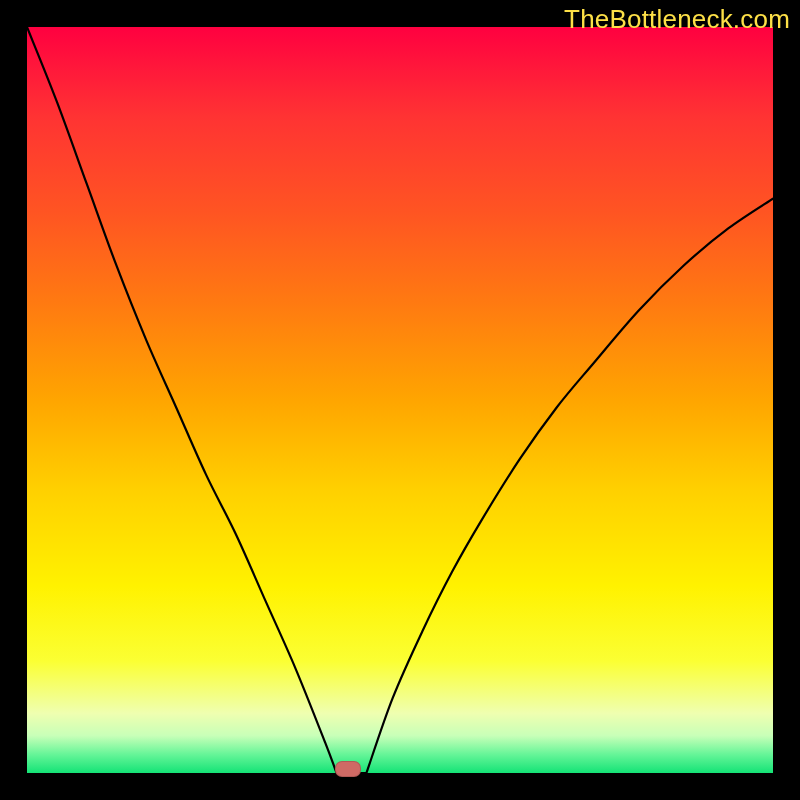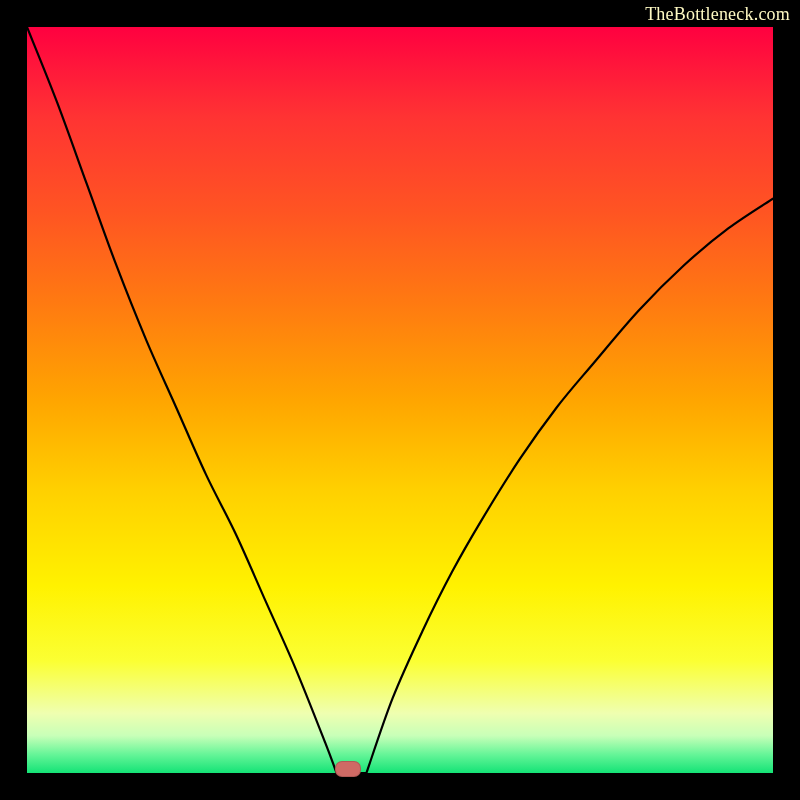--- a/index.html
+++ b/index.html
@@ -36,26 +36,25 @@
       #efffb0 92%,
       #c8ffb8 95%,
       #66f598 97.5%,
       #14e376 100%
     );
   }
   .watermark {
     position: absolute;
     top: 4px;
     right: 10px;
-    color: #fef9c3;
-    font-size: 18px;
+    color: #fde047;
+    font-size: 26px;
     font-weight: 500;
     letter-spacing: 0.2px;
     user-select: none;
-    font-family: Liberation Serif, serif;
   }
   .marker {
     position: absolute;
     width: 24px;
     height: 14px;
     border-radius: 7px;
     background: #cf6a65;
     border: 1px solid rgba(0,0,0,0.15);
     transform: translate(-50%, -50%);
   }

